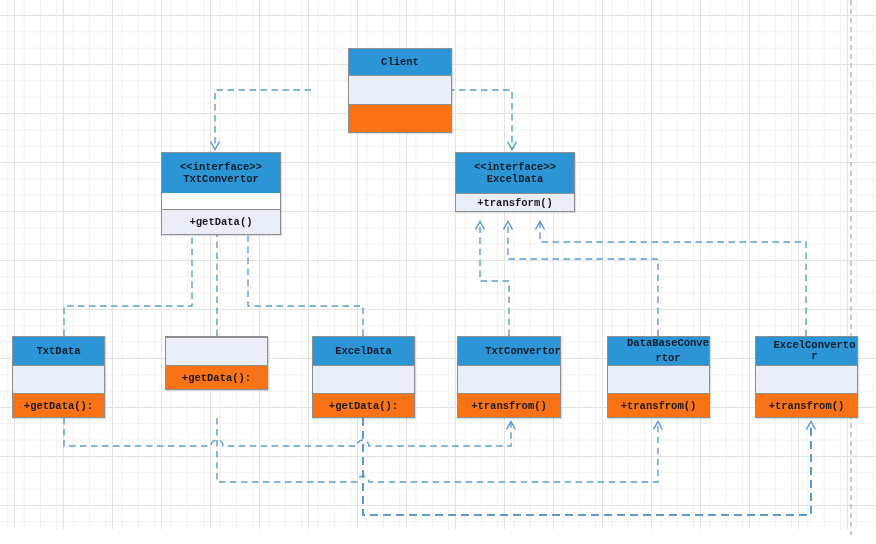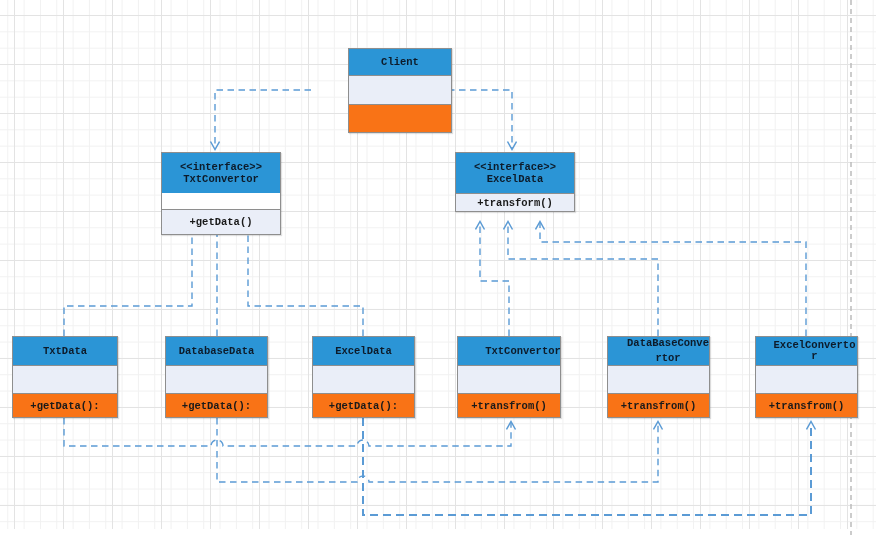--- a/index.html
+++ b/index.html
@@ -85,28 +85,27 @@
 </div>
 
 <div class="cbox" style="left:455px;top:152px;width:120px;">
   <div class="chead" style="height:40px;">
     <div>&lt;&lt;interface&gt;&gt;</div>
     <div>ExcelData</div>
   </div>
   <div class="cop light" style="height:18px;">+transform()</div>
 </div>
 
-<div class="cbox" style="left:12px;top:336px;width:106px;">
+<div class="cbox" style="left:12px;top:336px;width:93px;">
   <div class="chead" style="height:28px;">TxtData</div>
   <div class="cmid" style="height:28px;"></div>
   <div class="cop" style="height:24px;">+getData():</div>
 </div>
 
 <div class="cbox" style="left:165px;top:336px;width:103px;">
-  <div class="chead" style="height:28px;">DatabaseData</div>
   <div class="cmid" style="height:28px;"></div>
   <div class="cop" style="height:24px;">+getData():</div>
 </div>
 
 <div class="cbox" style="left:312px;top:336px;width:103px;">
   <div class="chead" style="height:28px;">ExcelData</div>
   <div class="cmid" style="height:28px;"></div>
   <div class="cop" style="height:24px;">+getData():</div>
 </div>
 

